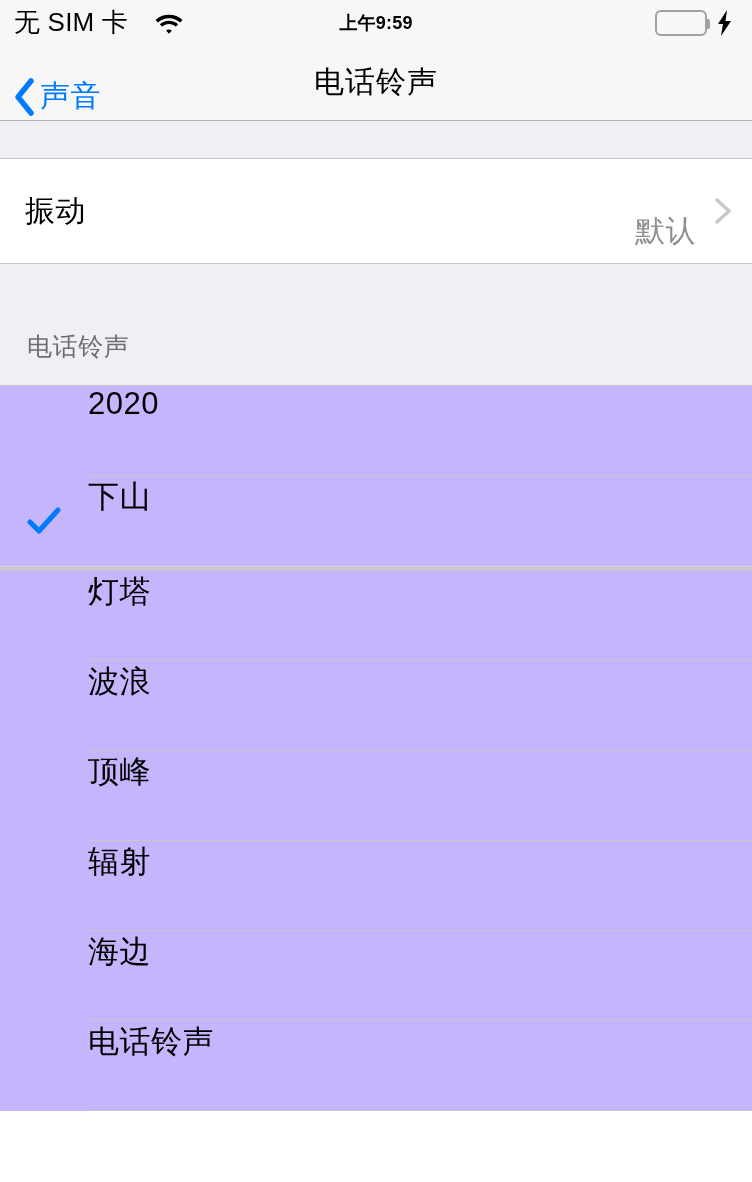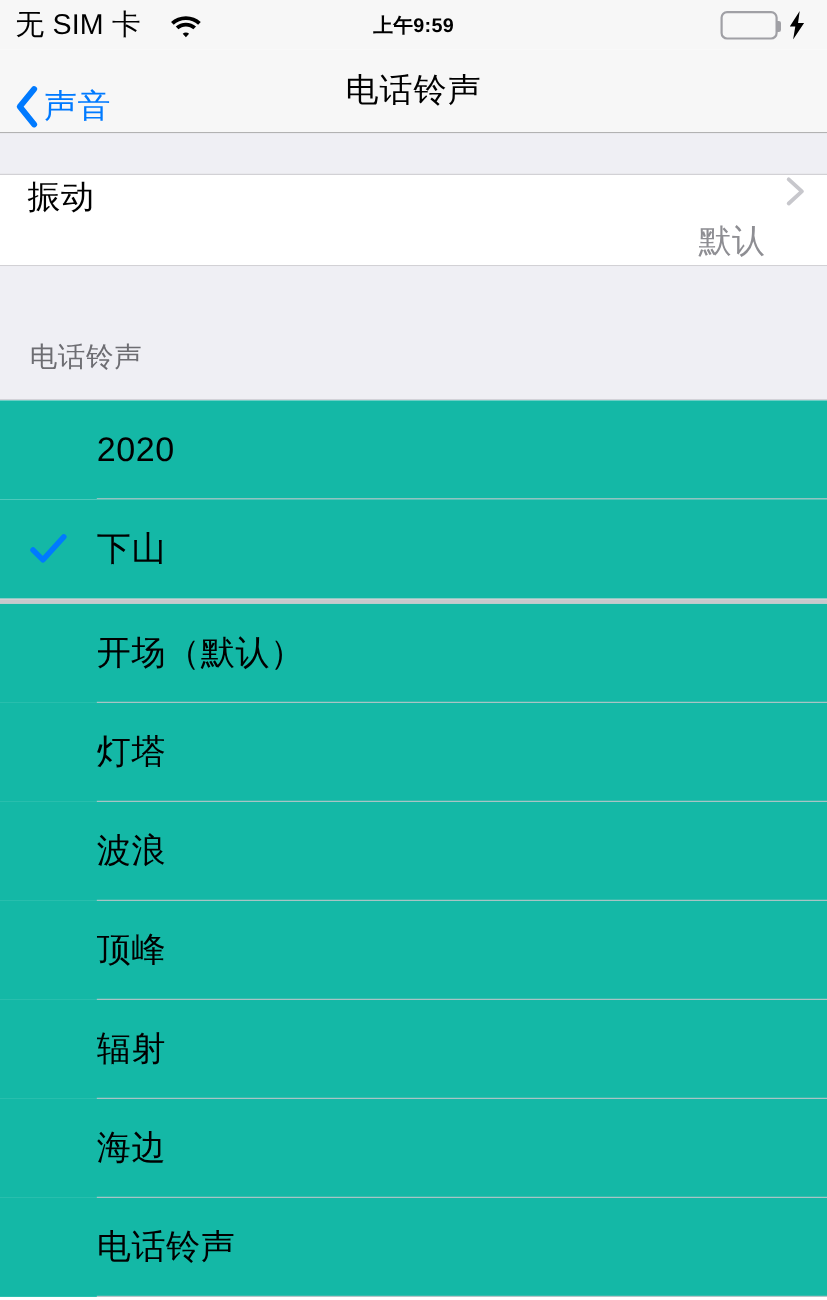--- a/index.html
+++ b/index.html
@@ -150,21 +150,22 @@
   .gap-top { height: 37px; }
 
   .group {
     background: #FFFFFF;
     border-top: 1px solid #C8C7CC;
     border-bottom: 1px solid #C8C7CC;
   }
   .row {
     position: relative;
     display: flex;
-    height: 82px;
+    align-items: center;
+    height: 104px;
     background: #FFFFFF;
     box-sizing: border-box;
     padding-left: 25px;
     padding-right: 20px;
     cursor: pointer;
   }
   .row-label {
     font-size: 30px;
     color: #000000;
     letter-spacing: 0.5px;
@@ -199,23 +200,22 @@
     letter-spacing: 0.6px;
   }
 
   
   .list {
     background: #FFFFFF;
   }
   .list-item {
     position: relative;
     display: flex;
-    align-items: center;
     height: 90px;
-    background: #14b8a6;
+    background: #c4b5fd;
     box-sizing: border-box;
     cursor: pointer;
   }
   .check-slot {
     width: 88px;
     display: flex;
     align-items: center;
     justify-content: center;
     flex: none;
   }
@@ -324,25 +324,20 @@
             <svg viewBox="0 0 34 28" width="34" height="28" aria-hidden="true">
               <polyline points="3,15 12,24 31,3" fill="none" stroke="#007AFF" stroke-width="5" stroke-linecap="round" stroke-linejoin="round"></polyline>
             </svg>
           </span>
         </span>
         <span class="item-label">下山</span>
       </div>
 
       <div class="divider-thick"></div>
 
-      <div class="list-item">
-        <span class="check-slot"></span>
-        <span class="item-label">开场（默认）</span>
-        <span class="sep-thin"></span>
-      </div>
 
       <div class="list-item">
         <span class="check-slot"></span>
         <span class="item-label">灯塔</span>
         <span class="sep-thin"></span>
       </div>
 
       <div class="list-item">
         <span class="check-slot"></span>
         <span class="item-label">波浪</span>

